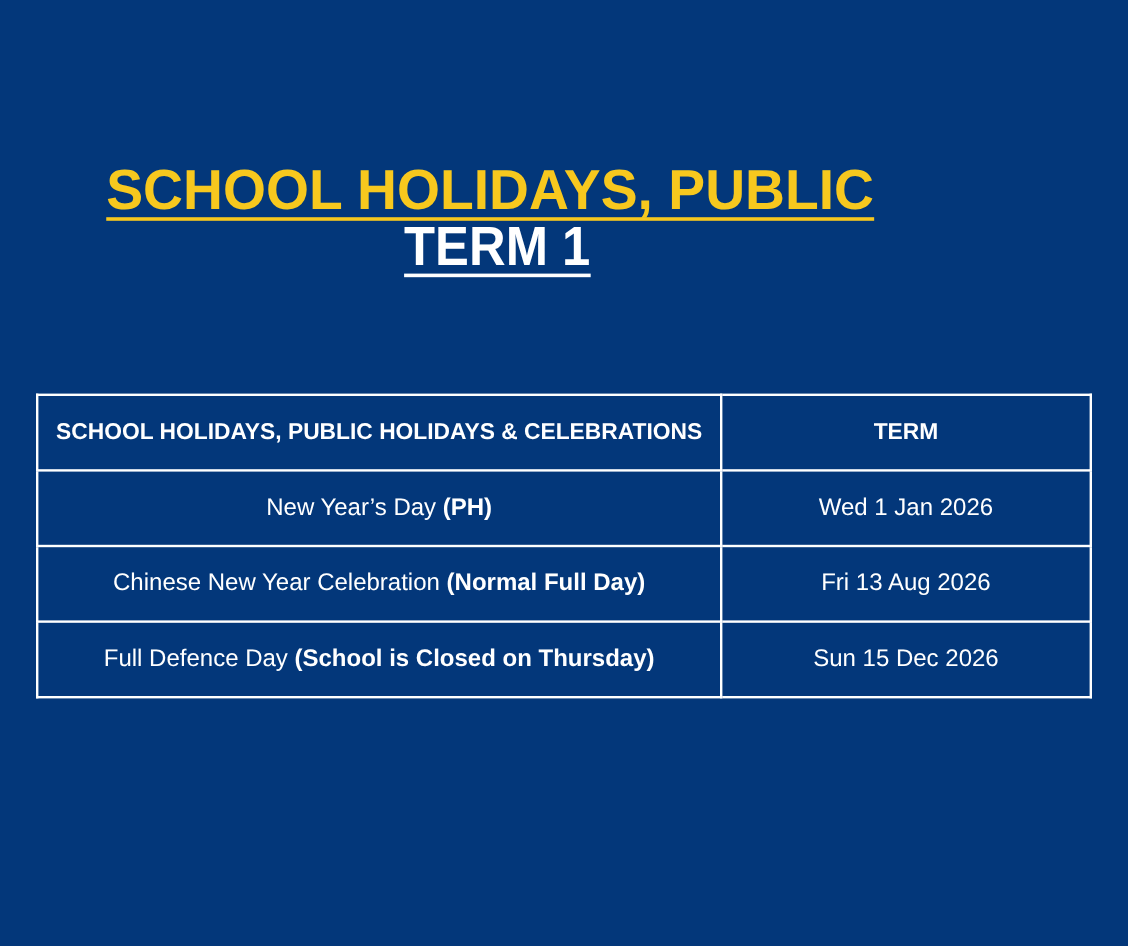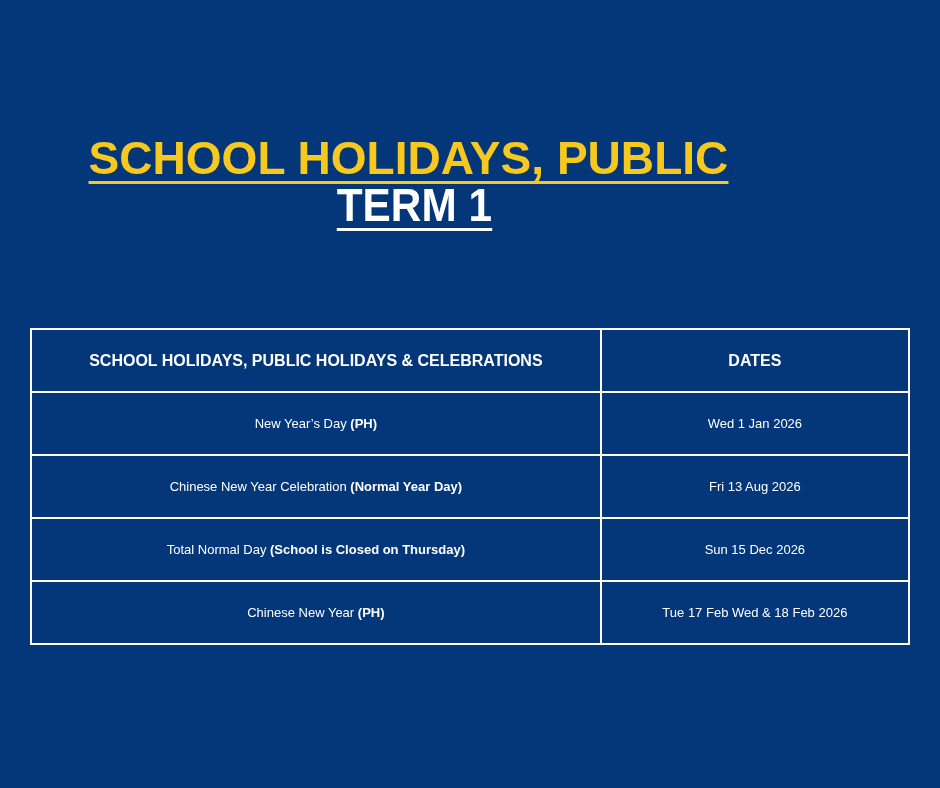--- a/index.html
+++ b/index.html
@@ -44,55 +44,51 @@
       border-collapse: collapse;
       border: 2px solid #ffffff;
     }
     table.holidays td, table.holidays th {
       border: 2px solid #ffffff;
       color: #ffffff;
       text-align: center;
       vertical-align: middle;
       height: 61px;
       padding: 0 6px;
-      font-size: 13px;
+      font-size: 20px;
       font-weight: normal;
     }
     table.holidays th {
       font-weight: bold;
-      font-size: 16px;
+      font-size: 19px;
     }
     .col-name { width: 566px; }
     .col-date { width: 300px; }
     .bold { font-weight: bold; }
   </style>
 </head>
 <body>
 
 <div class="title-block">
   <div class="title-row"><span class="title-line">SCHOOL HOLIDAYS, PUBLIC</span></div>
   <div class="title-row" style="margin-top:-3px;padding-left:12px;"><span class="term-line">TERM 1</span></div>
 </div>
 
 <table class="holidays">
   <tbody>
       <tr>
     <th class="col-name">SCHOOL HOLIDAYS, PUBLIC HOLIDAYS &amp; CELEBRATIONS</th>
-    <th class="col-date">DATES</th>
+    <th class="col-date">TERM</th>
   </tr>
   <tr>
     <td><span>New Year’s Day </span><span class="bold">(PH)</span></td>
     <td>Wed 1 Jan 2026</td>
   </tr>
   <tr>
-    <td><span>Chinese New Year Celebration </span><span class="bold">(Normal Year Day)</span></td>
+    <td><span>Chinese New Year Celebration </span><span class="bold">(Normal Full Day)</span></td>
     <td>Fri 13 Aug 2026</td>
   </tr>
   <tr>
-    <td><span>Total Normal Day </span><span class="bold">(School is Closed on Thursday)</span></td>
+    <td><span>Full Defence Day </span><span class="bold">(School is Closed on Thursday)</span></td>
     <td>Sun 15 Dec 2026</td>
-  </tr>
-  <tr>
-    <td><span>Chinese New Year </span><span class="bold">(PH)</span></td>
-    <td>Tue 17 Feb Wed &amp; 18 Feb 2026</td>
   </tr>
 </tbody>
   </table>
 
 </body></html>

